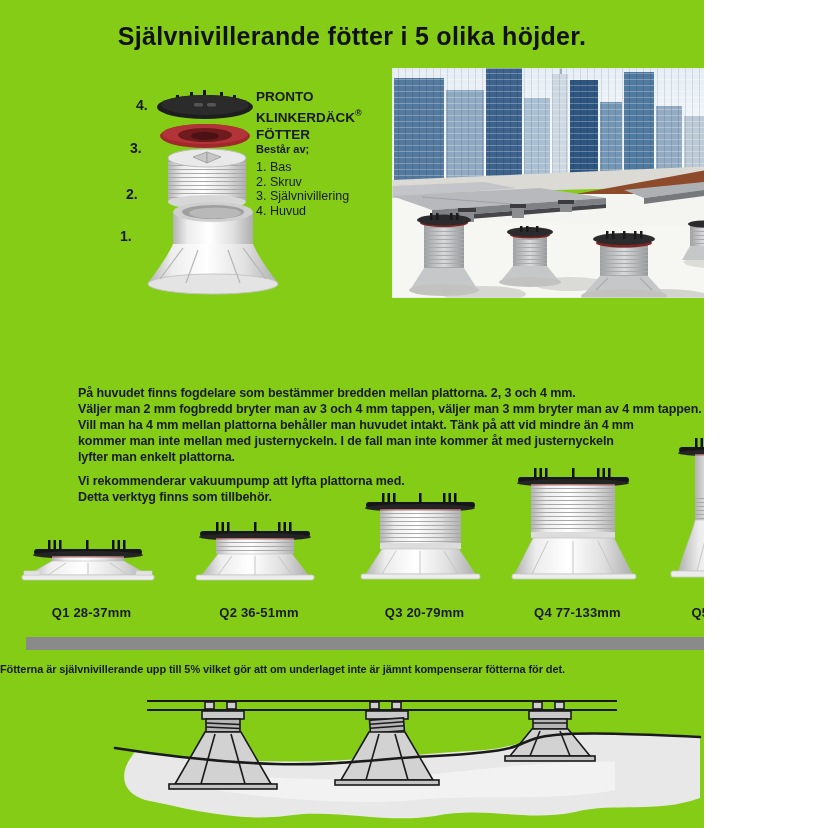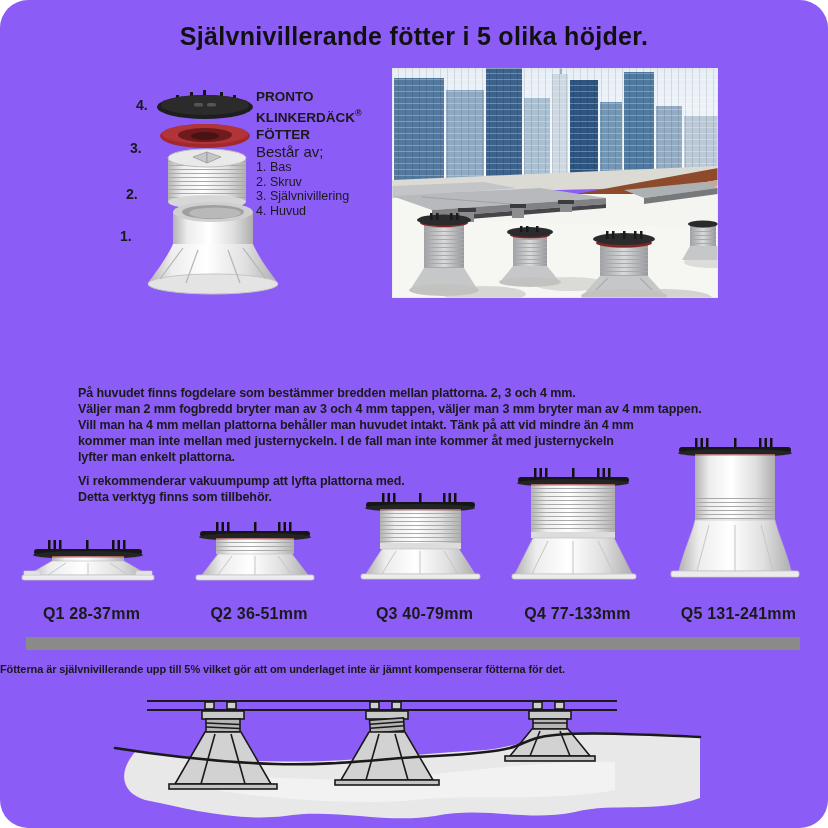--- a/index.html
+++ b/index.html
@@ -1,38 +1,38 @@
 <!DOCTYPE html>
 <html><head>
 <meta charset="utf-8">
 <style>
   html,body{margin:0;padding:0;background:#fff;}
-  .page{position:relative;width:828px;height:828px;background:#8b5cf6;overflow:hidden;
-        font-family:"Liberation Sans",sans-serif;color:#1a1a1a;border-radius:28px;}
+  .page{position:relative;width:704px;height:828px;background:#84cc16;overflow:hidden;
+        font-family:"Liberation Sans",sans-serif;color:#1a1a1a;}
   .title{position:absolute;top:22px;left:0;width:100%;text-align:center;
          font-size:25px;font-weight:700;letter-spacing:.3px;color:#111;}
   
   .callout{position:absolute;font-size:14px;font-weight:700;}
   .c4{left:136px;top:97px;} .c3{left:130px;top:140px;} .c2{left:126px;top:186px;} .c1{left:120px;top:228px;}
   .brand{position:absolute;left:256px;top:88px;font-size:13.5px;font-weight:700;line-height:17px;}
   .brand sup{font-size:9px;}
-  .parts-heading{position:absolute;left:256px;top:143px;font-size:15px;font-weight:400;}
+  .parts-heading{position:absolute;left:256px;top:143px;font-size:11px;font-weight:700;}
   .parts-list{position:absolute;left:256px;top:160px;font-size:12.5px;font-weight:400;line-height:14.5px;}
   .exploded{position:absolute;left:138px;top:86px;}
   
   .photo{position:absolute;left:392px;top:68px;width:326px;height:230px;}
   
   .para{position:absolute;left:78px;font-size:12.5px;font-weight:700;line-height:16px;
         white-space:pre-line;letter-spacing:-.1px;}
   .p1{top:322px;} .p2{top:385px;} .p3{top:473px;}
   
   .products{position:absolute;left:0;top:420px;width:828px;height:215px;}
   .product{position:absolute;display:flex;flex-direction:column;align-items:center;}
   .pimg{height:165px;display:flex;align-items:flex-end;}
-  .plabel{margin-top:20px;font-size:16px;font-weight:700;letter-spacing:.2px;margin-left:8px;}
+  .plabel{margin-top:20px;font-size:13px;font-weight:700;letter-spacing:.2px;margin-left:8px;}
   .prod1{left:15px;width:145px;} .prod2{left:185px;width:140px;justify-content:space-between;}
   .prod3{left:353px;width:135px;} .prod4{left:506px;width:135px;} .prod5{left:667px;width:135px;}
   
   .divider{position:absolute;left:26px;top:637px;width:774px;height:13px;background:#8a8a8a;}
   .note{position:absolute;top:663px;left:0;width:100%;text-align:left;
         font-size:11px;font-weight:700;letter-spacing:-.1px;}
   .sketch{position:absolute;left:55px;top:690px;width:718px;height:138px;}
   svg{display:block;}
 </style>
 </head>
@@ -308,21 +308,21 @@
           <rect x="22" y="21" width="81" height="32" fill="url(#ribp)"></rect>
           <rect x="22" y="19" width="81" height="1.5" fill="#8a2a2a" opacity=".6"></rect>
           <rect x="22" y="53" width="81" height="6" fill="#dcdcdc"></rect>
           <polygon points="24,59 8,84 117,84 101,59" fill="url(#cylg)" stroke="#bcbcbc" stroke-width=".6"></polygon>
           <line x1="38" y1="61" x2="24" y2="84" stroke="#c6c6c6" stroke-width="1"></line>
           <line x1="62" y1="61" x2="62" y2="84" stroke="#c6c6c6" stroke-width="1"></line>
           <line x1="86" y1="61" x2="100" y2="84" stroke="#c6c6c6" stroke-width="1"></line>
           <rect x="3" y="84" width="119" height="5" rx="2" fill="#ececec" stroke="#c9c9c9" stroke-width=".8"></rect>
         </svg>
       </div>
-      <div class="plabel">Q3 40-79mm</div>
+      <div class="plabel">Q3 20-79mm</div>
     </div>
 
     <div class="product prod4">
       <div class="pimg">
         <svg width="128" height="120" viewBox="0 0 128 120">
           <g fill="#101010">
             <rect x="24" y="3" width="2.5" height="9"></rect>
               <rect x="29.5" y="3" width="2.5" height="9"></rect>
               <rect x="35" y="3" width="2.5" height="9"></rect>
             <rect x="62" y="3" width="2.5" height="9"></rect>

